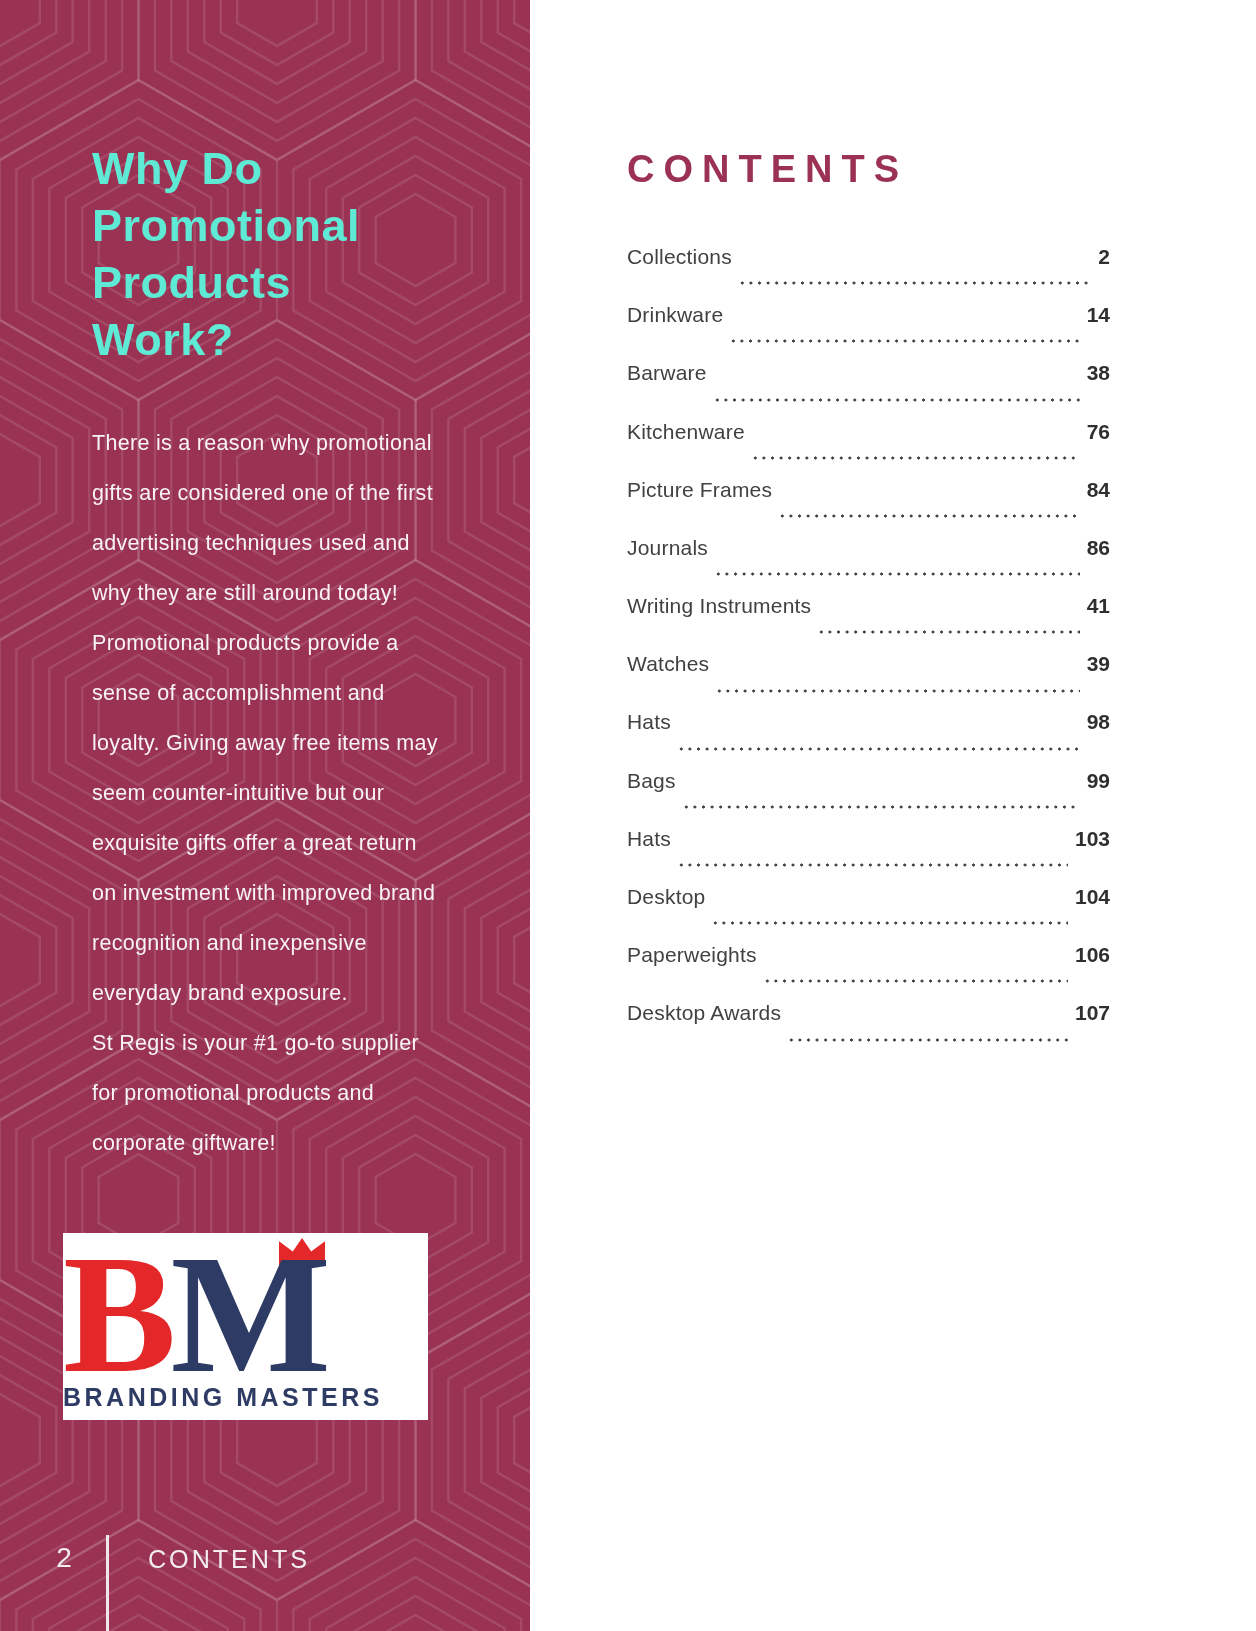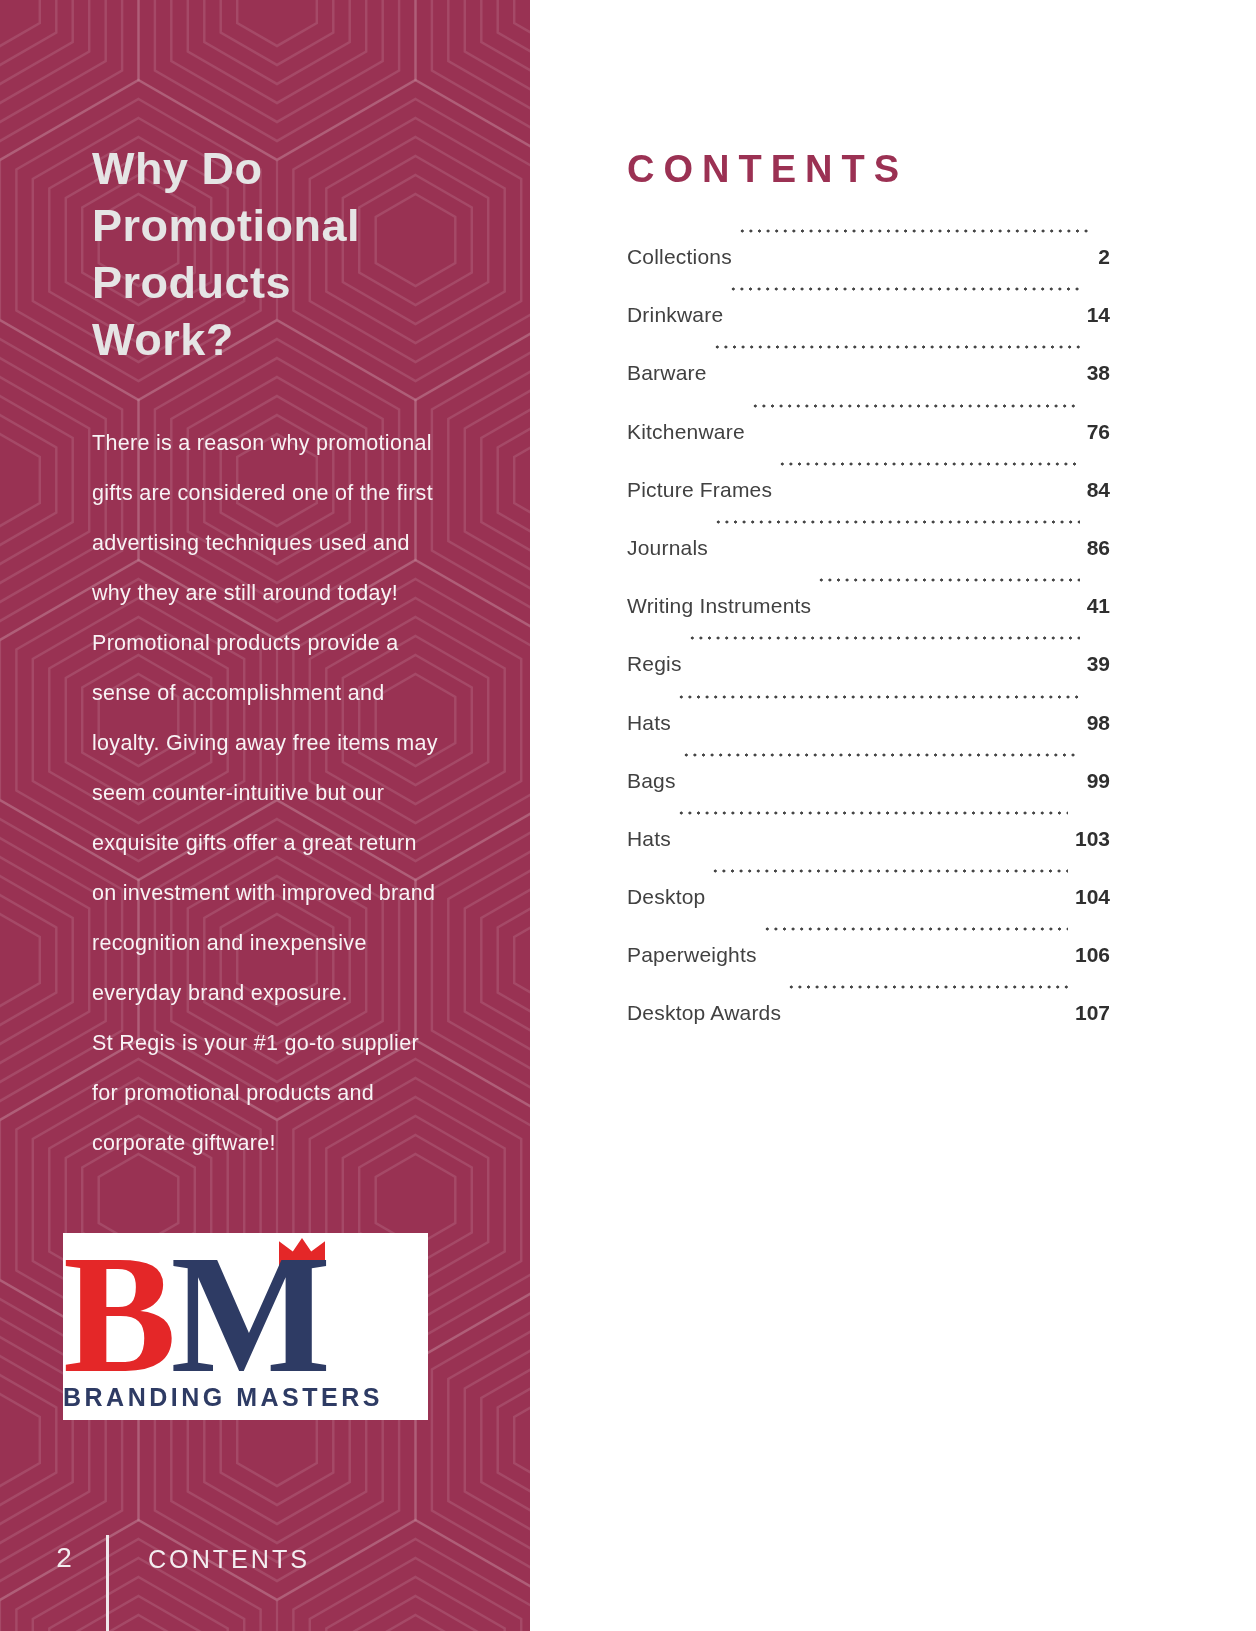--- a/index.html
+++ b/index.html
@@ -15,21 +15,21 @@
   .sidebar {
     position:absolute; left:0; top:0; width:530px; height:1631px;
     background:#993253; overflow:hidden;
   }
   .pattern-svg { position:absolute; left:0; top:0; }
   .sidebar-content { position:absolute; left:0; top:0; width:100%; height:100%; }
 
   .side-heading {
     margin:140px 0 0 92px;
     font-size:45px; line-height:57px; font-weight:bold;
-    color:#e5e5e5; white-space:pre-line; letter-spacing:0.5px;
+    color:#5eead4; white-space:pre-line; letter-spacing:0.5px;
   }
   .side-paragraph {
     margin:50px 0 0 92px; width:440px;
     font-size:21.5px; line-height:50px; font-weight:400;
     color:#f8f3f5; white-space:pre-line; letter-spacing:0.3px;
   }
 
   
   .logo-box {
     position:absolute; left:63px; top:1233px; width:365px; height:187px;
@@ -72,21 +72,21 @@
     position:absolute; left:530px; top:0; width:726px; height:1631px;
     background:#ffffff; padding:0 146px 0 97px;
   }
   .toc-title {
     margin-top:146px;
     font-size:38px; line-height:46px; font-weight:bold;
     letter-spacing:9px; color:#9b3153;
   }
   .toc-list { margin-top:36px; }
   .toc-row {
-    display:flex; align-items:flex-start;
+    display:flex; align-items:flex-end;
     height:58.2px; line-height:58.2px;
   }
   .toc-label {
     font-size:21px; color:#414141; letter-spacing:0.2px;
     white-space:nowrap;
   }
   .toc-dots {
     flex:1; height:6px; margin:0 7px 0 6px;
     background-image:radial-gradient(circle at 4.25px 3px, #454545 1.45px, transparent 1.6px);
     background-size:8.6px 6px; background-repeat:repeat-x;
@@ -194,21 +194,21 @@
     <span class="toc-page">86</span>
   </div>
 
   <div class="toc-row">
     <span class="toc-label">Writing Instruments</span>
     <span class="toc-dots"></span>
     <span class="toc-page">41</span>
   </div>
 
   <div class="toc-row">
-    <span class="toc-label">Regis</span>
+    <span class="toc-label">Watches</span>
     <span class="toc-dots"></span>
     <span class="toc-page">39</span>
   </div>
 
   <div class="toc-row">
     <span class="toc-label">Hats</span>
     <span class="toc-dots"></span>
     <span class="toc-page">98</span>
   </div>
 

